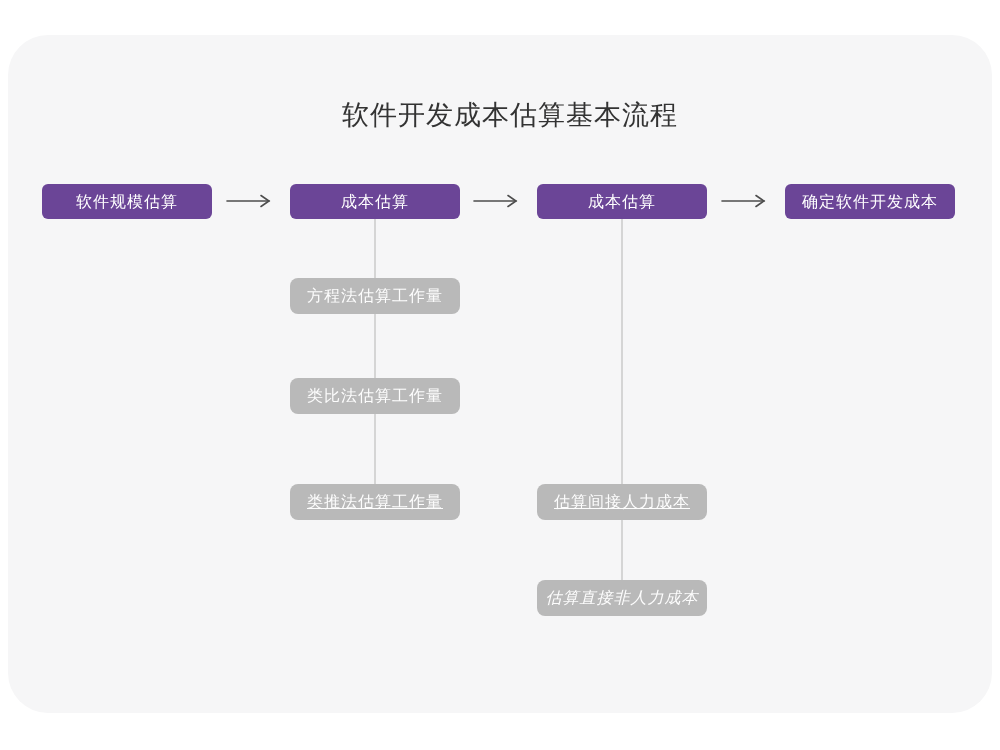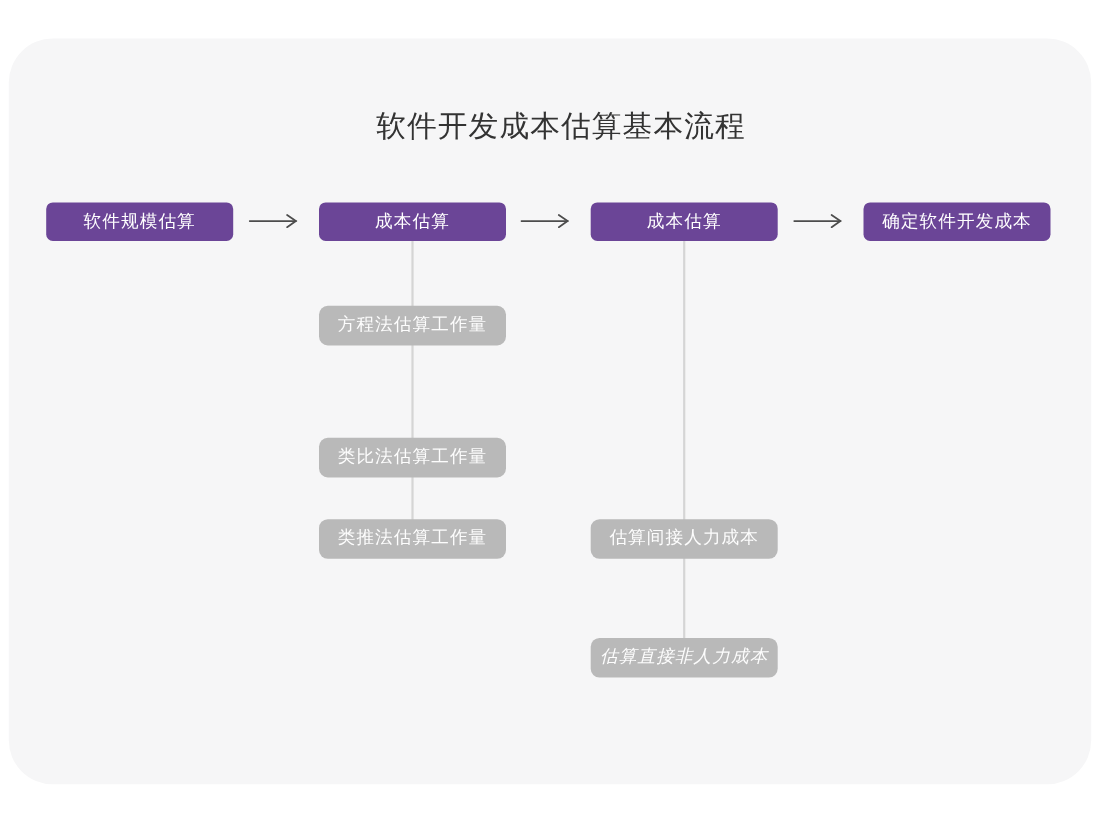--- a/index.html
+++ b/index.html
@@ -54,22 +54,22 @@
   }
 
   .m1 { left: 42px; }
   .m2 { left: 290px; }
   .m3 { left: 537px; }
   .m4 { left: 785px; }
 
   .colA { left: 290px; }
   .colB { left: 537px; }
   .r1 { top: 278px; }
-  .r2 { top: 378px; margin-top: 20px; }
-  .r3 { top: 472px; }
+  .r2 { top: 378px; }
+  .r3 { top: 484px; text-decoration: underline; }
   .r4 { top: 580px; font-style: italic; }
 
   .vline {
     position: absolute;
     width: 2px;
     background: #d5d5d5;
     z-index: 1;
   }
   .vlineA { left: 374px; top: 219px; height: 278px; }
   .vlineB { left: 621px; top: 219px; height: 380px; }

